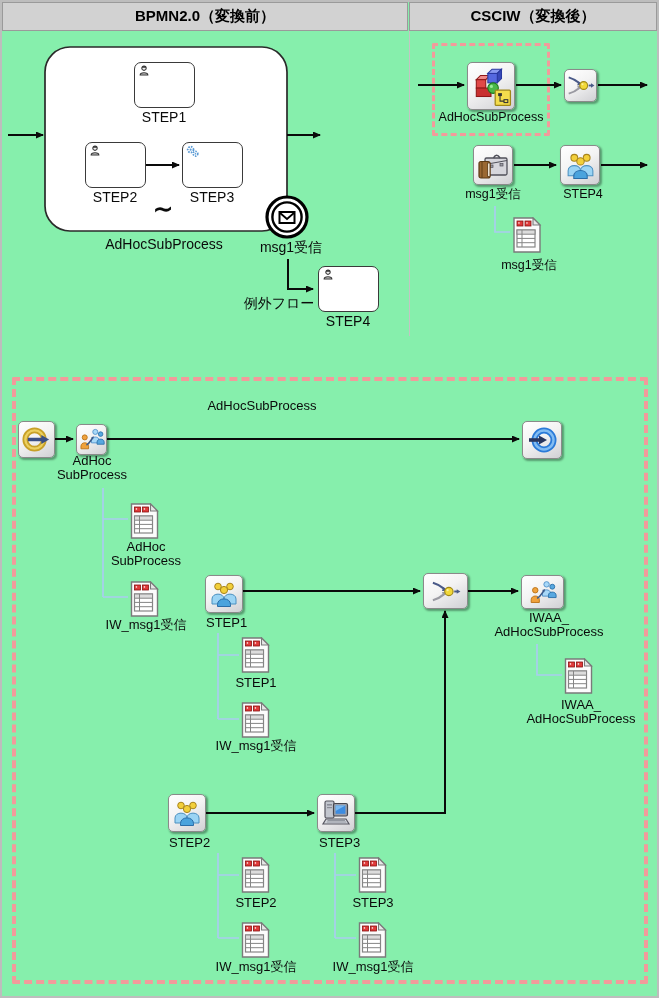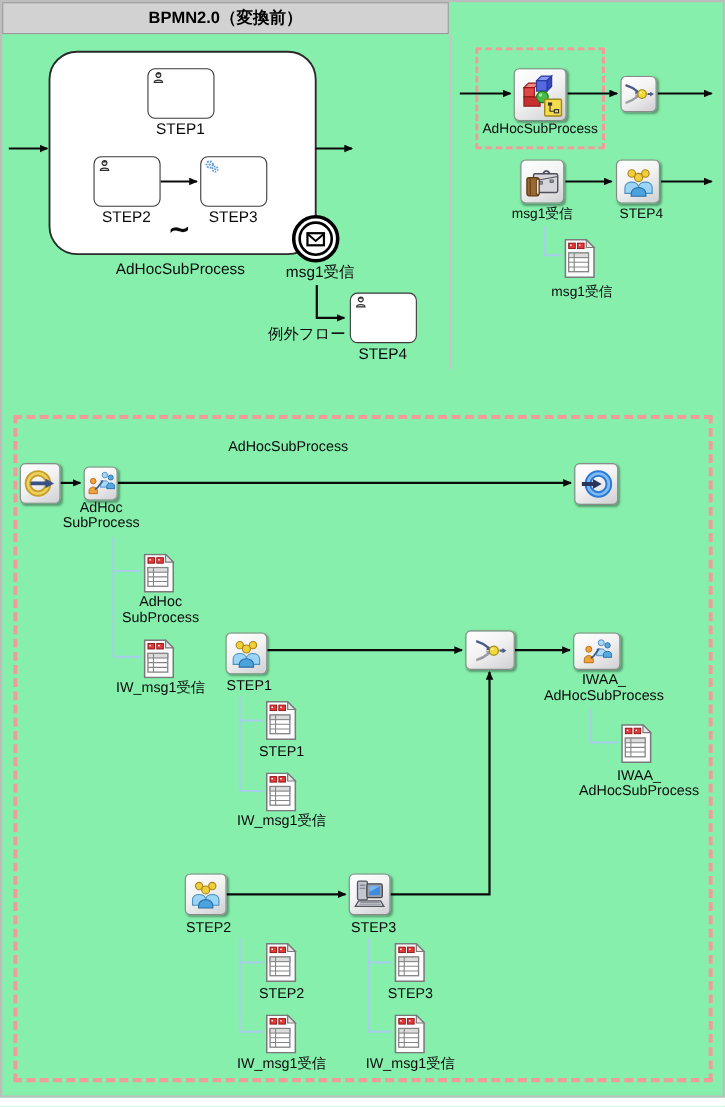--- a/index.html
+++ b/index.html
@@ -130,20 +130,21 @@
       <circle cx="18" cy="16" r="9.5" fill="none" stroke="#82bcf2" stroke-width="2.4"></circle>
       <path d="M3,16 L14,16" stroke="#28365e" stroke-width="3.6"></path>
       <path d="M13,11.4 L21,16 L13,20.6 Z" fill="#28365e"></path>
     </symbol>
   </defs>
 </svg>
 
 <div class="page">
 
   <div class="hdr" id="hdr-bpmn">BPMN2.0（変換前）</div>
+  <div class="hdr" id="hdr-csciw">CSCIW（変換後）</div>
   <div class="vdiv"></div>
 
   <div class="dashed" id="dash-adhoc"></div>
   <div class="dashed" id="dash-big"></div>
 
   <svg class="wires" width="659" height="1006" viewBox="0 0 659 1006">
     <defs>
       <marker id="ah" markerUnits="userSpaceOnUse" markerWidth="10" markerHeight="10" refX="7" refY="3.5" orient="auto">
         <path d="M0,0 L8,3.5 L0,7 Z" fill="#0a0a0a"></path>
       </marker>

